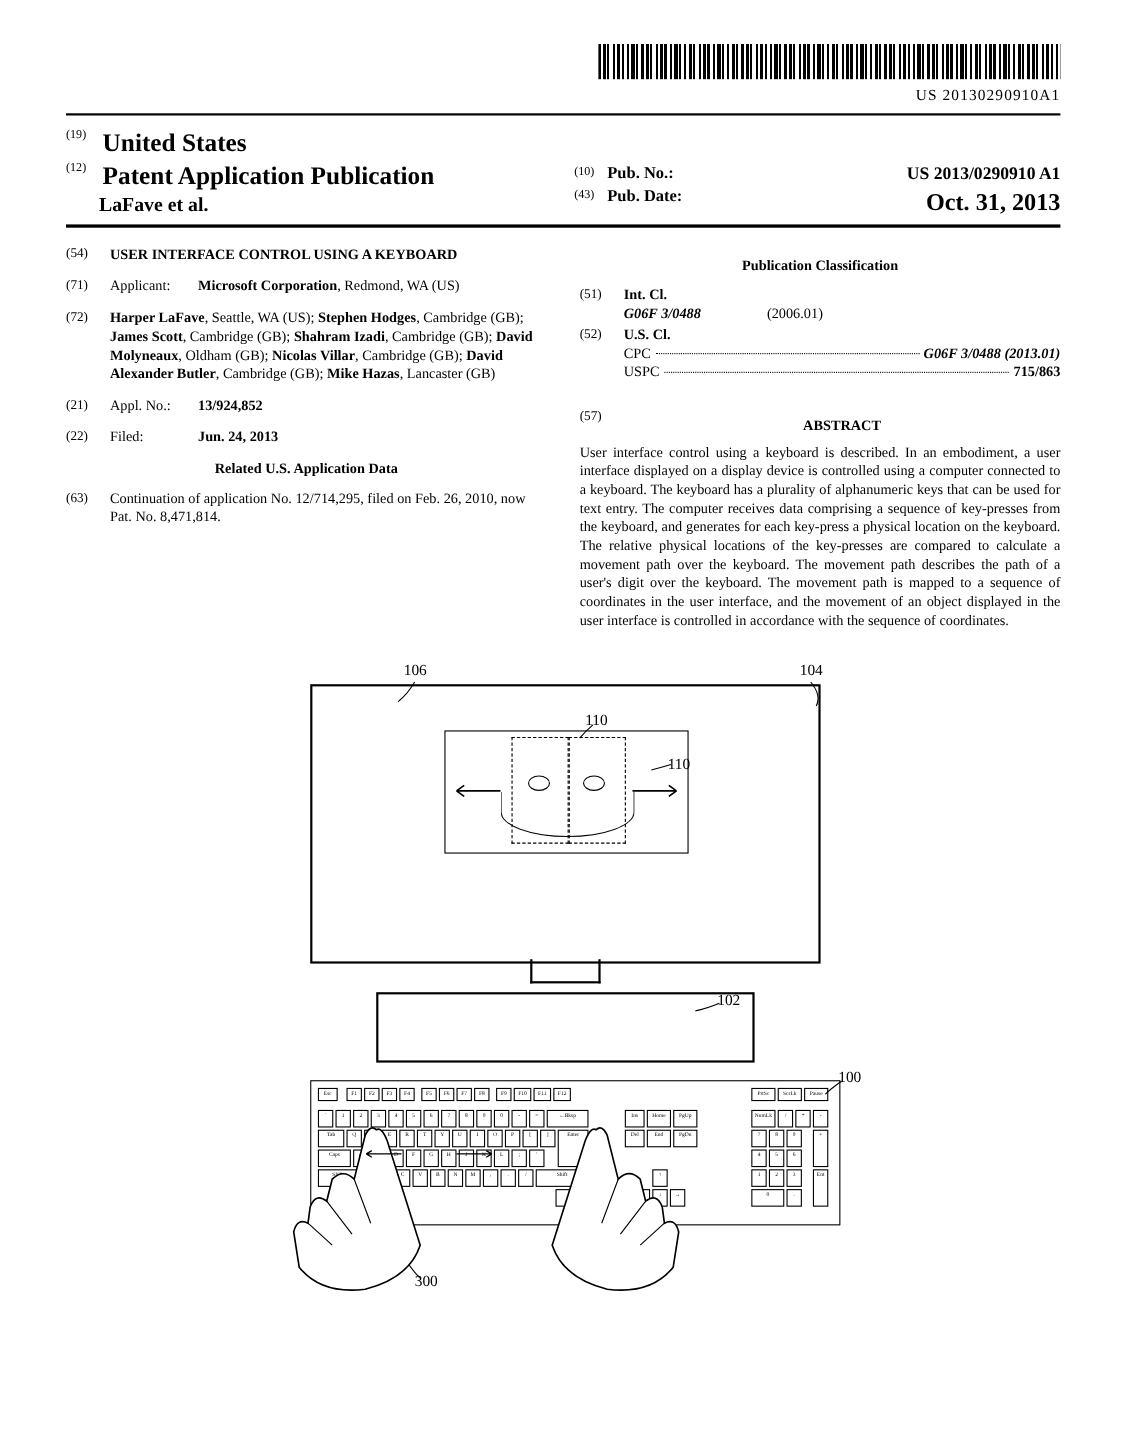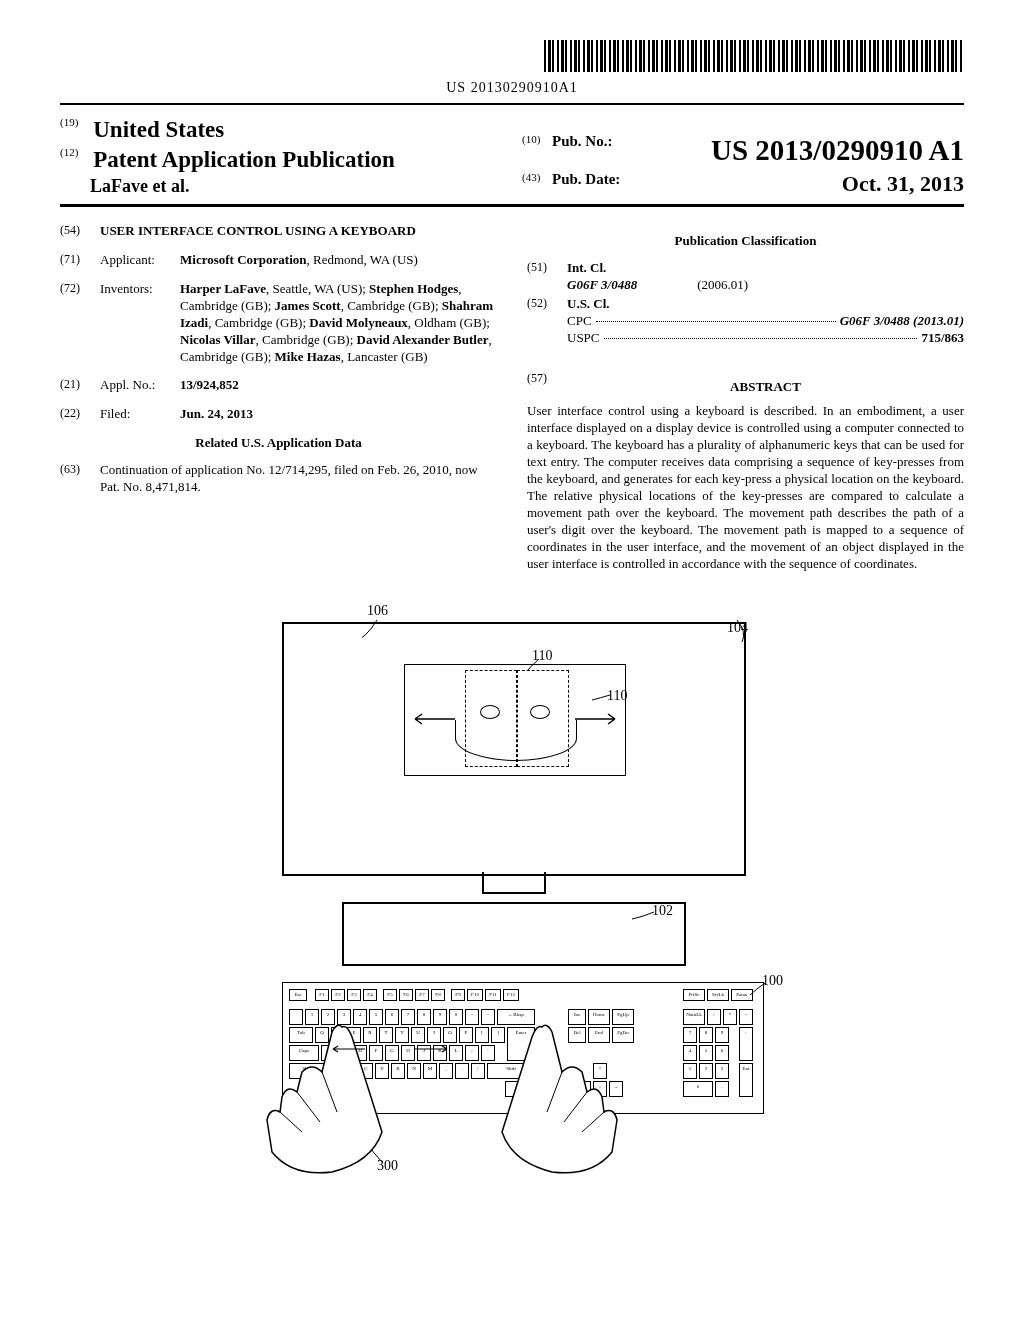--- a/index.html
+++ b/index.html
@@ -16,21 +16,21 @@
       text-align: right;
       margin-bottom: 2px;
     }
     .barcode {
       display: inline-block;
       height: 32px;
       width: 420px;
       background: repeating-linear-gradient(90deg, #000 0 2px, #fff 2px 4px, #000 4px 7px, #fff 7px 8px, #000 8px 10px, #fff 10px 13px);
     }
     .docnum {
-      text-align: center;
+      text-align: right;
       font-size: 14px;
       letter-spacing: 1px;
       margin-top: 2px;
     }
     .hr {
       border-top: 2px solid #000;
       margin: 6px 0 10px 0;
     }
     .header-grid {
       display: grid;
@@ -62,21 +62,21 @@
     }
     .header-right .label {
       font-weight: bold;
       font-size: 15px;
     }
     .header-right .value {
       font-weight: bold;
       margin-left: auto;
     }
     .pubno {
-      font-size: 29px;
+      font-size: 16px;
     }
     .pubdate {
       font-size: 22px;
     }
     .body-grid {
       display: grid;
       grid-template-columns: 1fr 1fr;
       gap: 30px;
       margin-top: 16px;
     }
@@ -259,21 +259,20 @@
       <div class="field-num">(54)</div>
       <div class="field-body bold">USER INTERFACE CONTROL USING A KEYBOARD</div>
     </div>
     <div class="field">
       <div class="field-num">(71)</div>
       <div class="field-label">Applicant:</div>
       <div class="field-body"><span class="bold">Microsoft Corporation</span><span>, Redmond, WA (US)</span></div>
     </div>
     <div class="field">
       <div class="field-num">(72)</div>
-      <div class="field-label">Inventors:</div>
       <div class="field-body"><b>Harper LaFave</b>, Seattle, WA (US); <b>Stephen Hodges</b>, Cambridge (GB); <b>James Scott</b>, Cambridge (GB); <b>Shahram Izadi</b>, Cambridge (GB); <b>David Molyneaux</b>, Oldham (GB); <b>Nicolas Villar</b>, Cambridge (GB); <b>David Alexander Butler</b>, Cambridge (GB); <b>Mike Hazas</b>, Lancaster (GB)</div>
     </div>
     <div class="field">
       <div class="field-num">(21)</div>
       <div class="field-label">Appl. No.:</div>
       <div class="field-body bold">13/924,852</div>
     </div>
     <div class="field">
       <div class="field-num">(22)</div>
       <div class="field-label">Filed:</div>
@@ -318,21 +317,21 @@
       <div class="field-num">(57)</div>
       <div class="abstract-title" style="flex:1">ABSTRACT</div>
     </div>
     <div class="abstract-text">User interface control using a keyboard is described. In an embodiment, a user interface displayed on a display device is controlled using a computer connected to a keyboard. The keyboard has a plurality of alphanumeric keys that can be used for text entry. The computer receives data comprising a sequence of key-presses from the keyboard, and generates for each key-press a physical location on the keyboard. The relative physical locations of the key-presses are compared to calculate a movement path over the keyboard. The movement path describes the path of a user's digit over the keyboard. The movement path is mapped to a sequence of coordinates in the user interface, and the movement of an object displayed in the user interface is controlled in accordance with the sequence of coordinates.</div>
   </div>
 </div>
 
 <div class="figure-container">
   <div class="figure">
     <div class="ref-label" style="top:0; left:145px">106</div>
-    <div class="ref-label" style="top:17px; left:505px">104</div>
+    <div class="ref-label" style="top:0; left:505px">104</div>
     <div class="ref-label" style="top:45px; left:310px">110</div>
     <div class="ref-label" style="top:85px; left:385px">110</div>
     <div class="ref-label" style="top:300px; left:430px">102</div>
     <div class="ref-label" style="top:370px; left:540px">100</div>
     <div class="ref-label" style="top:540px; left:365px">112</div>
     <div class="ref-label" style="top:555px; left:155px">300</div>
 
     <div class="monitor">
       <div class="screen-inner">
         <div class="screen-dashed" style="top:5px; left:60px; width:50px; height:95px"></div>

